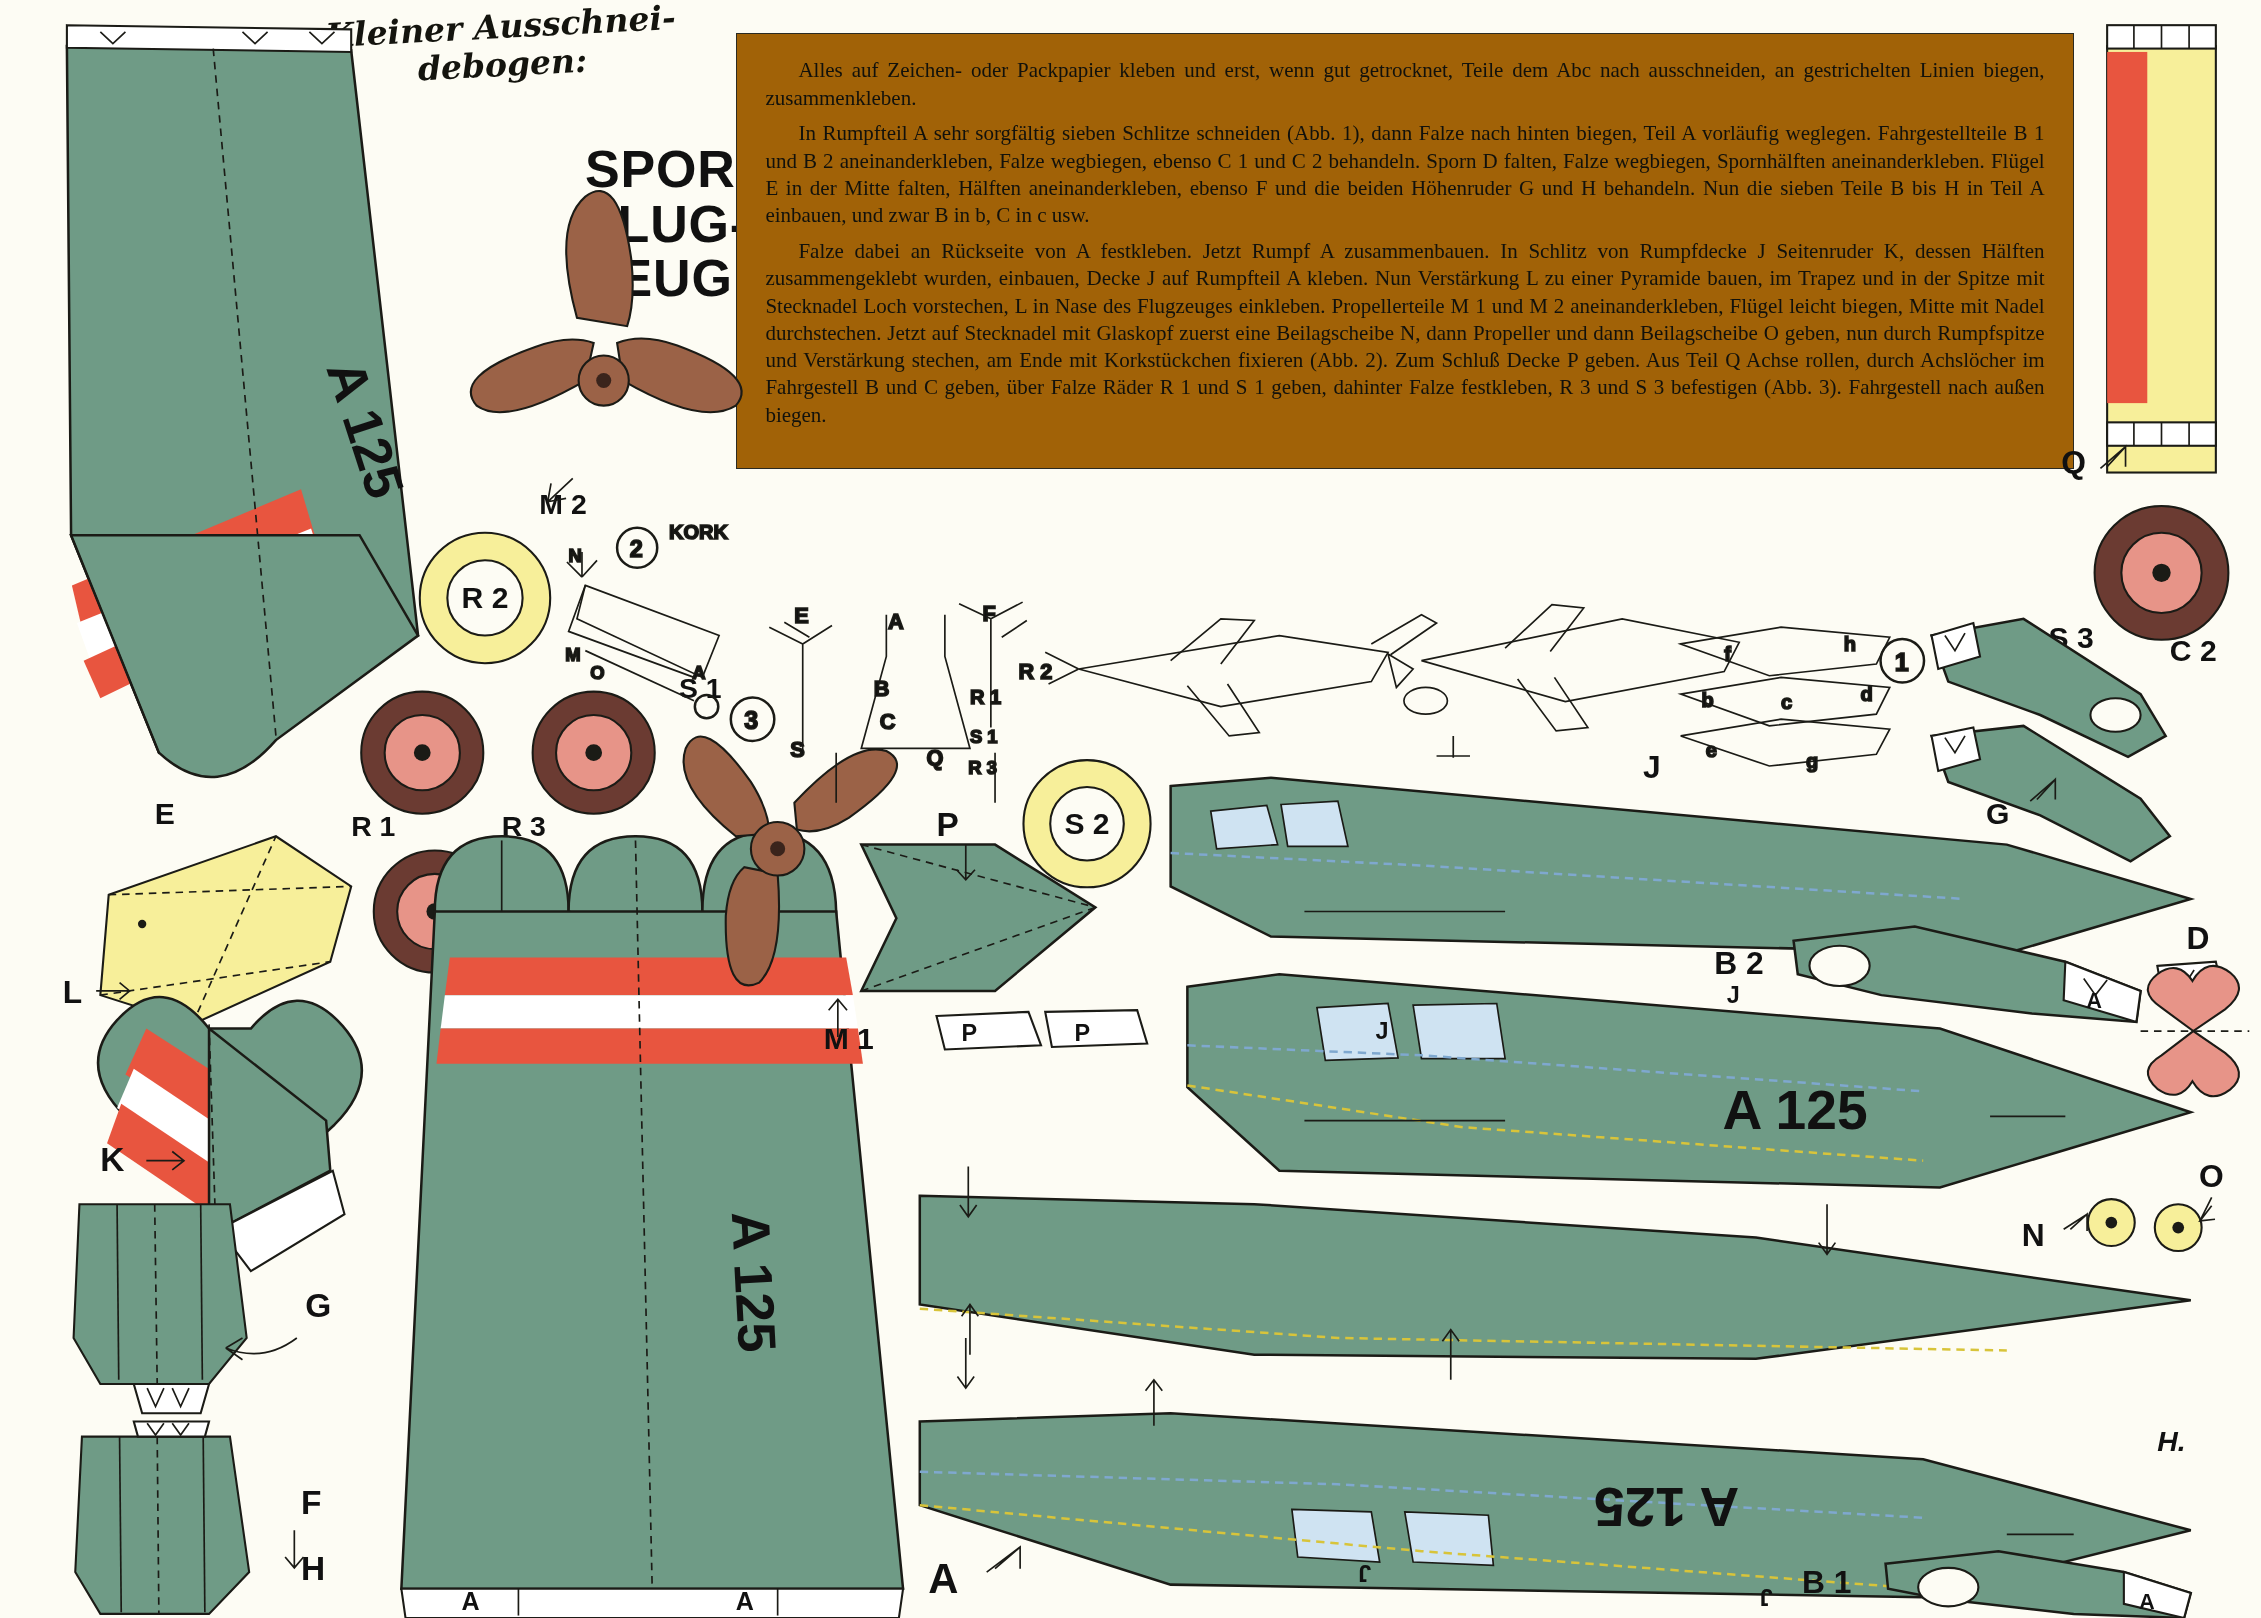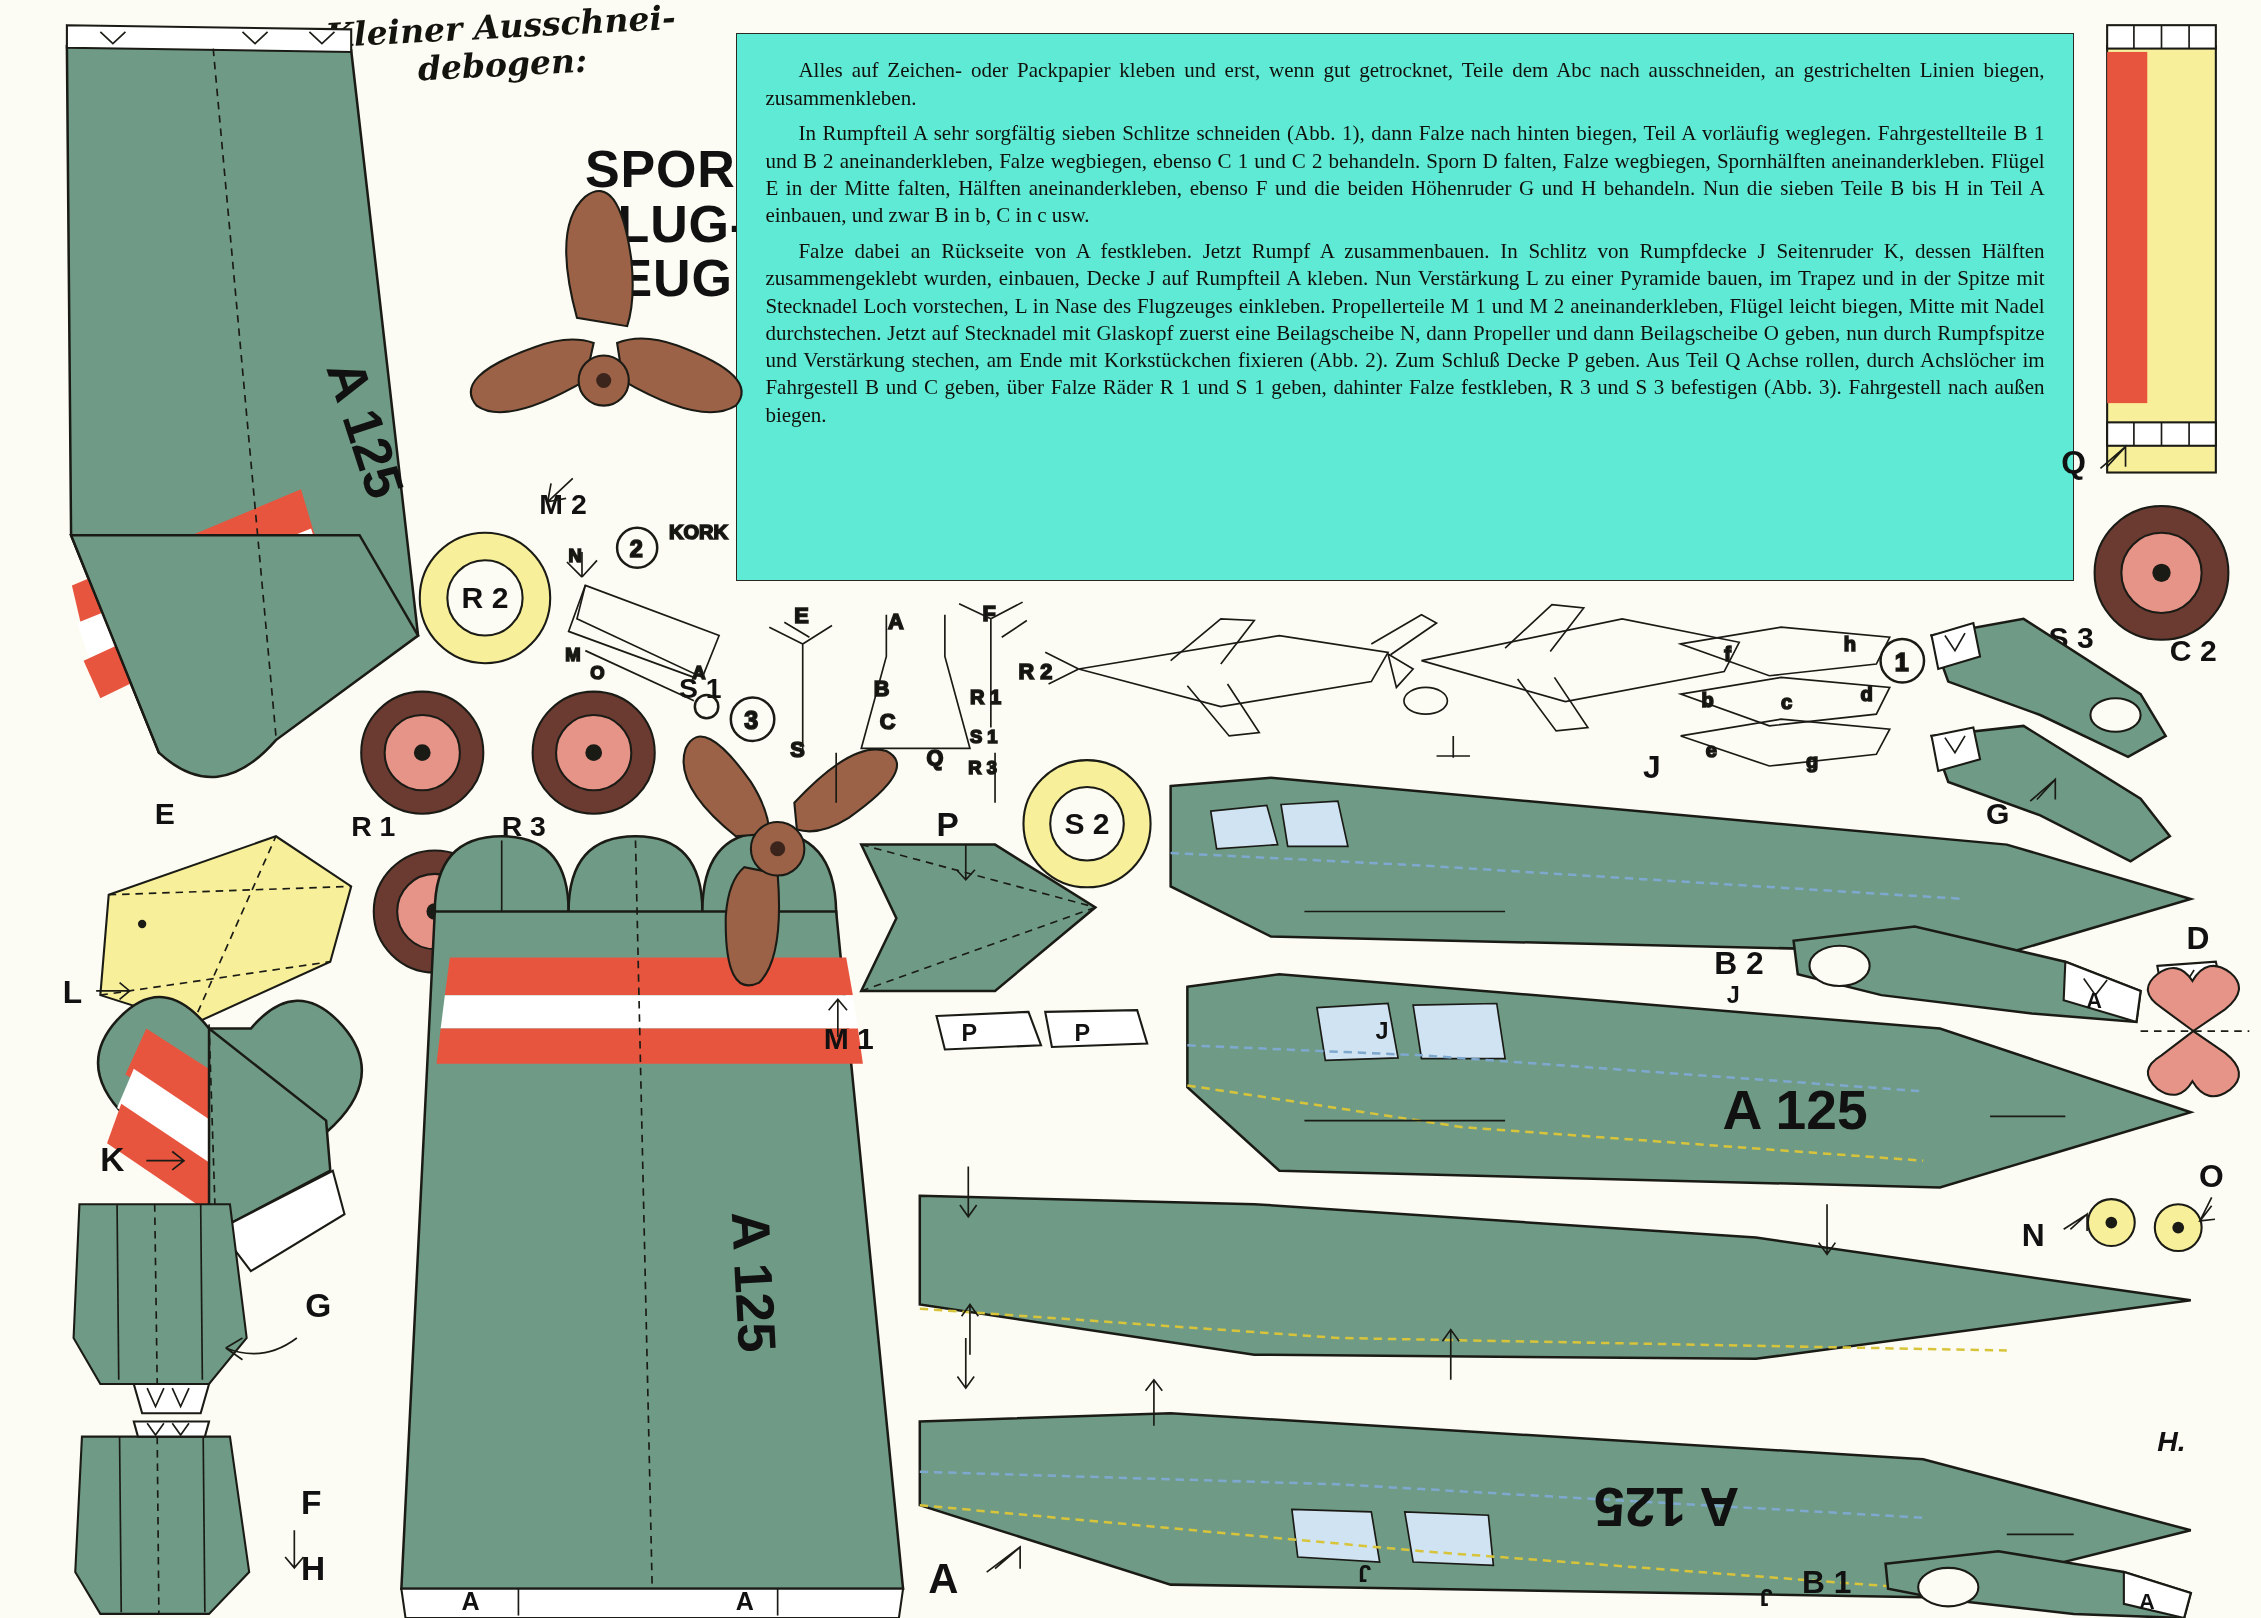--- a/index.html
+++ b/index.html
@@ -8,22 +8,22 @@
     background:#fdfcf4;
     font-family:"Liberation Serif", serif;
     overflow:hidden;
     position:relative;
   }
   .sheet{position:absolute;inset:0;}
 
   
   .instructions{
     position:absolute;
-    left:736px;top:33px;width:1338px;height:548px;
-    background:#5eead4;
+    left:736px;top:33px;width:1338px;height:436px;
+    background:#a16207;
     border:1.7px solid #2a2a22;
     box-sizing:border-box;
     padding:23.4px 28.4px 15px 28.4px;
   }
   .instructions p{
     margin:0 0 8.4px 0;
     font-size:21px;
     line-height:1.30;
     text-align:justify;
     text-indent:33px;

